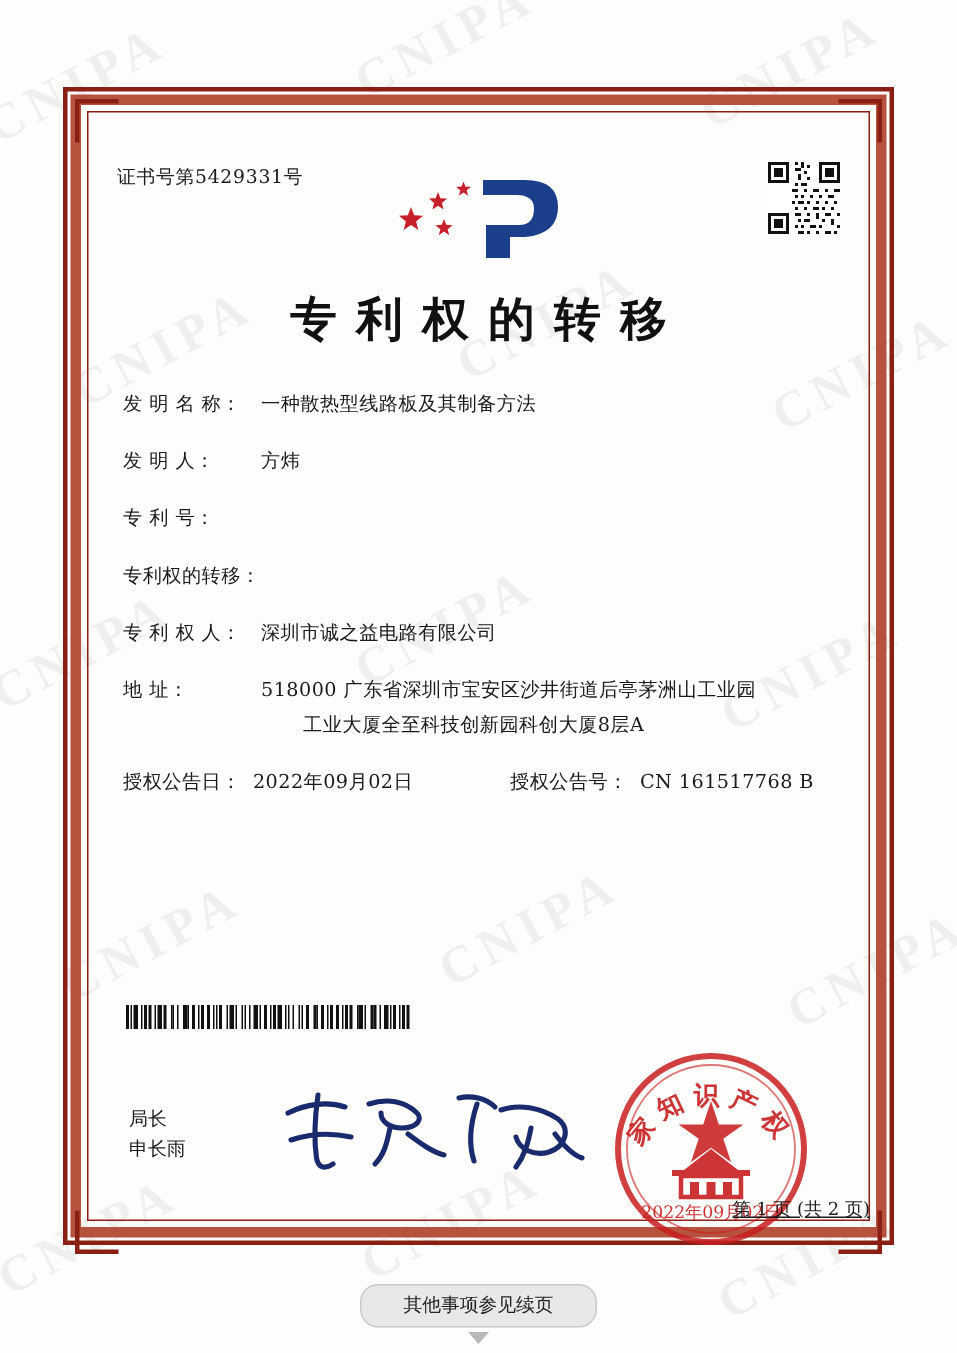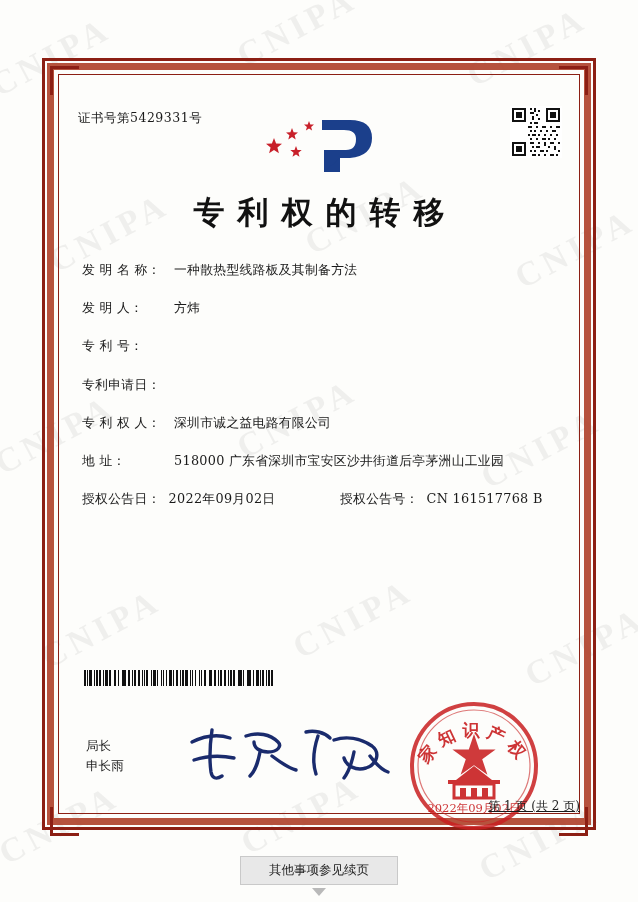--- a/index.html
+++ b/index.html
@@ -249,21 +249,21 @@
   .bottom-note {
     position: absolute;
     left: 50%;
     transform: translateX(-50%);
     top: 856px;
     background: #e8e8e8;
     border: 1px solid #c9c9c9;
     color: #222;
     font-size: 12.5px;
     padding: 5px 28px;
-    border-radius: 0;
+    border-radius: 12px;
     font-family: "Liberation Sans", sans-serif;
   }
   .scroll-chevron {
     position: absolute;
     left: 50%;
     transform: translateX(-50%);
     top: 888px;
     width: 0;
     height: 0;
     border-left: 7px solid transparent;
@@ -401,32 +401,33 @@
       <div class="field-row">
         <div class="field-label">发 明 人：</div>
         <div class="field-value">方炜</div>
       </div>
 
       <div class="field-row">
         <div class="field-label">专 利 号：</div>
       </div>
 
       <div class="field-row">
-        <div class="field-label">专利申请日：</div>
+        <div class="field-label">专利权的转移：</div>
       </div>
 
       <div class="field-row">
         <div class="field-label">专 利 权 人：</div>
         <div class="field-value">深圳市诚之益电路有限公司</div>
       </div>
 
       <div class="field-row">
         <div class="field-label">地 址：</div>
         <div class="field-value">
           <span>518000 广东省深圳市宝安区沙井街道后亭茅洲山工业园</span>
+          <span class="line2">工业大厦全至科技创新园科创大厦8层A</span>
         </div>
       </div>
 
       <div class="row-inline">
         <div class="inline-a">
           <span class="inline-lbl">授权公告日：</span>
           <span class="inline-val">2022年09月02日</span>
         </div>
         <div class="inline-b">
           <span class="inline-lbl">授权公告号：</span>

